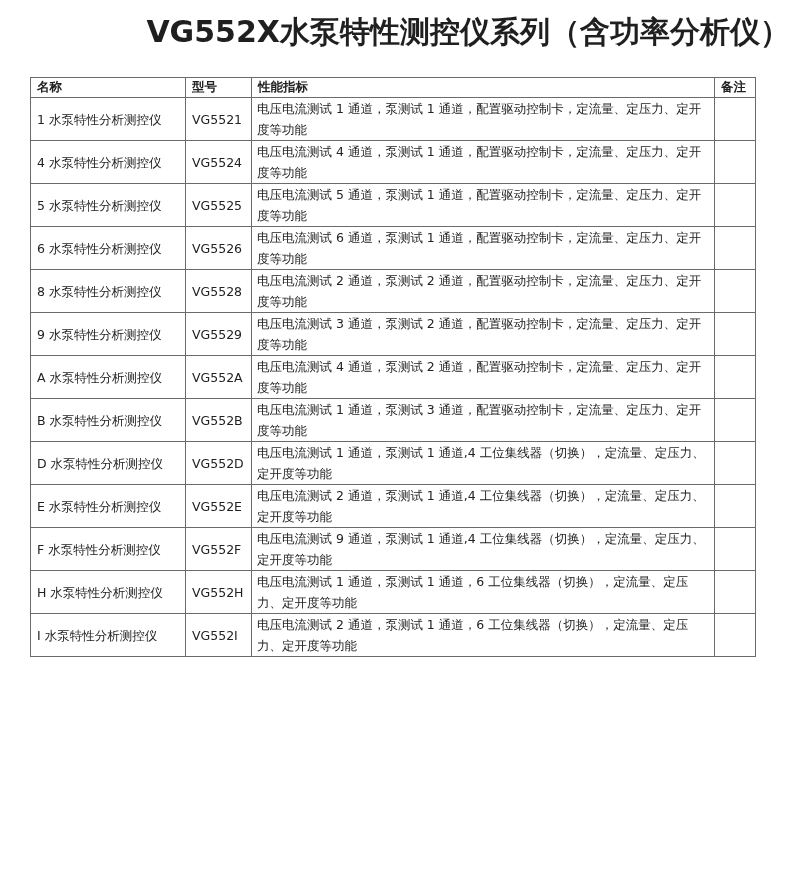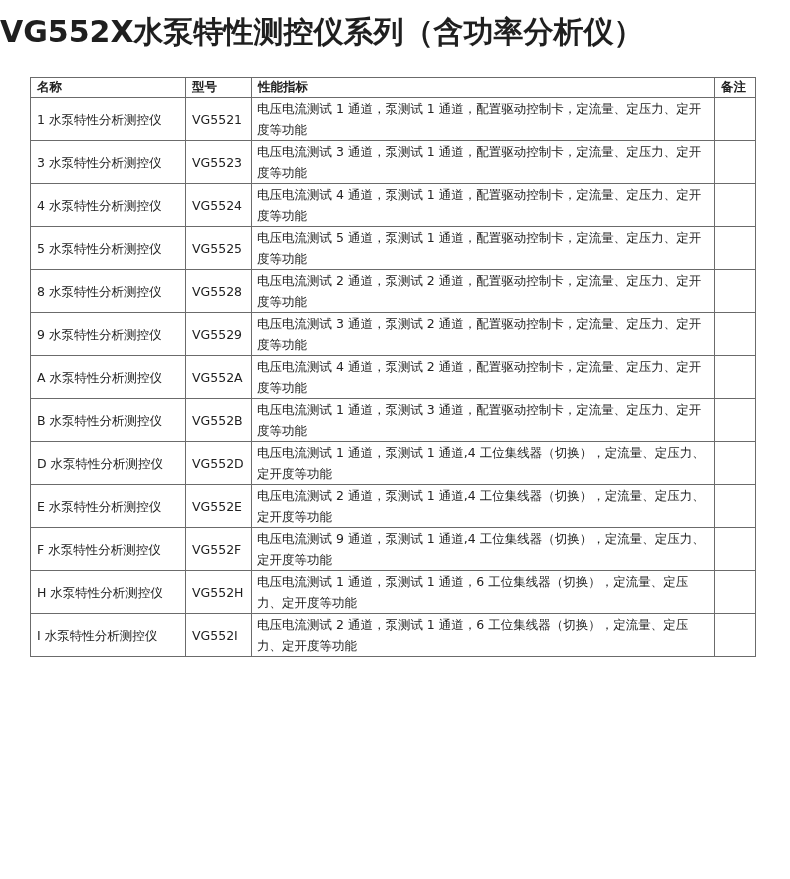--- a/index.html
+++ b/index.html
@@ -1,17 +1,17 @@
 <!DOCTYPE html>
 <html><head>
 <meta charset="utf-8">
 <style>
   html,body{margin:0;padding:0;background:#fff;}
   body{width:790px;height:879px;position:relative;overflow:hidden;font-family:"DejaVu Sans",sans-serif;color:#222;}
-  .title{position:absolute;left:0;top:12px;width:790px;text-align:left;font-size:30px;font-weight:bold;color:#1f1f1f;letter-spacing:0px;}
+  .title{position:absolute;left:0;top:12px;width:790px;text-align:right;font-size:30px;font-weight:bold;color:#1f1f1f;letter-spacing:0px;}
   table{position:absolute;left:30px;top:77px;width:725px;border-collapse:collapse;table-layout:fixed;}
   td,th{border:1px solid #6b6b6b;font-size:12.5px;font-weight:normal;text-align:left;padding:0 0 0 6px;color:#222;}
   th{height:19px;font-weight:bold;}
   td{height:41.6px;line-height:21px;vertical-align:middle;}
   td.spec{padding-left:5px;padding-right:4px;}
 </style>
 </head>
 <body>
 
 <div class="title">VG552X水泵特性测控仪系列（含功率分析仪）</div>
@@ -32,35 +32,35 @@
     </tr>
   </thead>
   <tbody id="tbody">
       <tr>
         <td>1 水泵特性分析测控仪</td>
         <td>VG5521</td>
         <td class="spec">电压电流测试 1 通道，泵测试 1 通道，配置驱动控制卡，定流量、定压力、定开度等功能</td>
         <td></td>
       </tr>
       <tr>
-        <td>3 水泵特性分析测控仪</td>
-        <td>VG5523</td>
-        <td class="spec">电压电流测试 3 通道，泵测试 1 通道，配置驱动控制卡，定流量、定压力、定开度等功能</td>
-        <td></td>
-      </tr>
-      <tr>
         <td>4 水泵特性分析测控仪</td>
         <td>VG5524</td>
         <td class="spec">电压电流测试 4 通道，泵测试 1 通道，配置驱动控制卡，定流量、定压力、定开度等功能</td>
         <td></td>
       </tr>
       <tr>
         <td>5 水泵特性分析测控仪</td>
         <td>VG5525</td>
         <td class="spec">电压电流测试 5 通道，泵测试 1 通道，配置驱动控制卡，定流量、定压力、定开度等功能</td>
+        <td></td>
+      </tr>
+      <tr>
+        <td>6 水泵特性分析测控仪</td>
+        <td>VG5526</td>
+        <td class="spec">电压电流测试 6 通道，泵测试 1 通道，配置驱动控制卡，定流量、定压力、定开度等功能</td>
         <td></td>
       </tr>
       <tr>
         <td>8 水泵特性分析测控仪</td>
         <td>VG5528</td>
         <td class="spec">电压电流测试 2 通道，泵测试 2 通道，配置驱动控制卡，定流量、定压力、定开度等功能</td>
         <td></td>
       </tr>
       <tr>
         <td>9 水泵特性分析测控仪</td>

